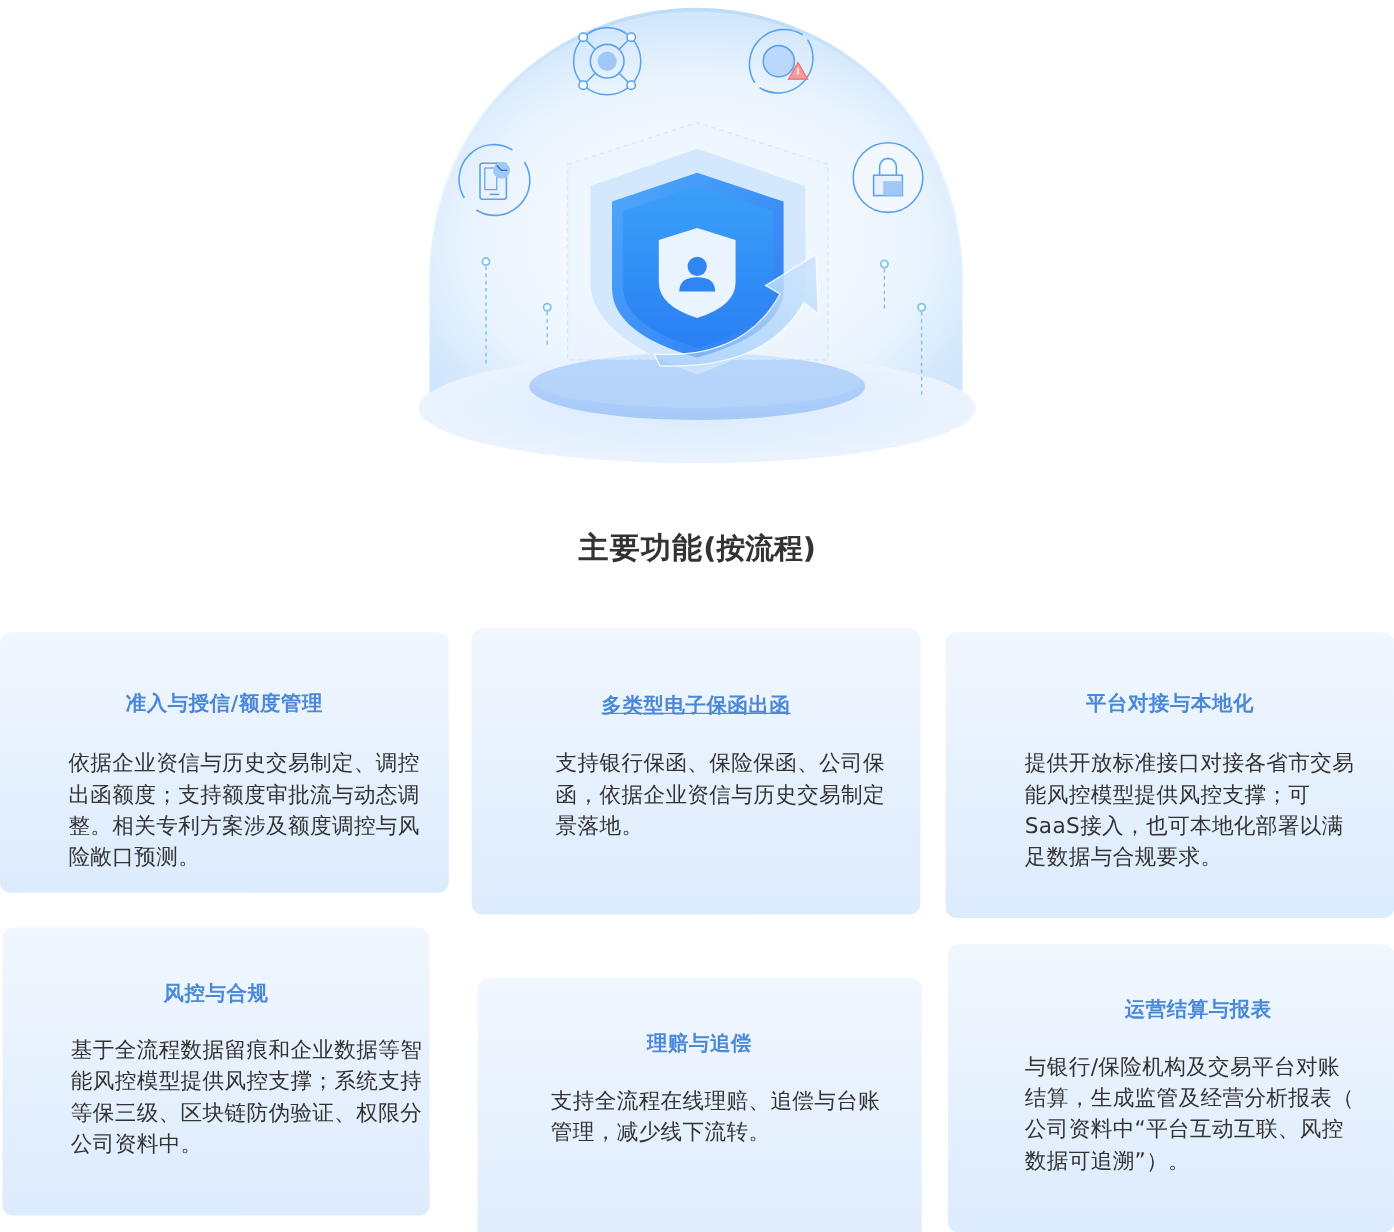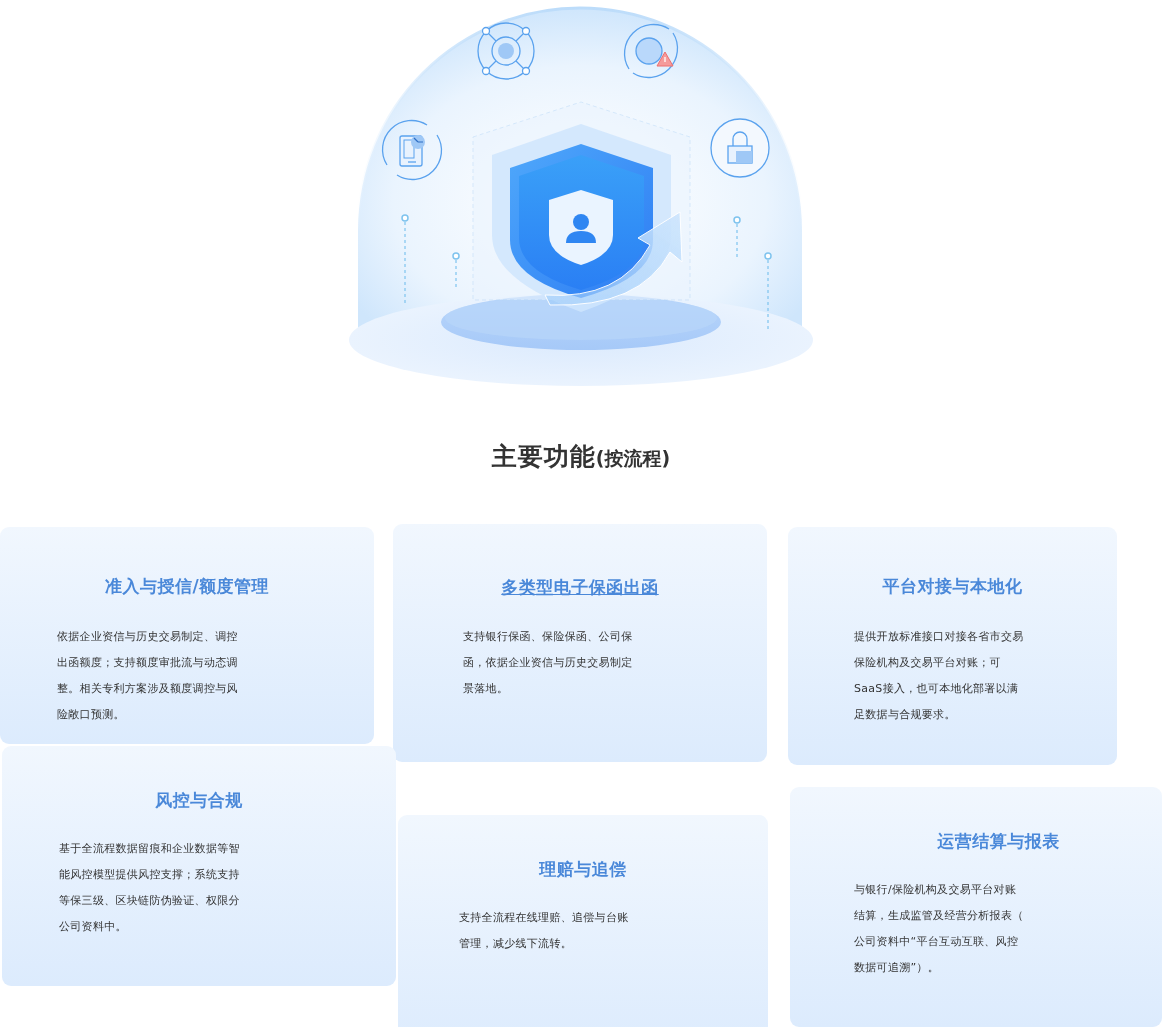--- a/index.html
+++ b/index.html
@@ -7,32 +7,32 @@
     body { position: relative; font-family: "DejaVu Sans", "Liberation Sans", sans-serif; color: #333; }
 
     .hero { position: absolute; left: 340px; top: 0; width: 480px; height: 400px; }
     .hero svg { display: block; }
 
     .section-title {
       position: absolute; left: 0; top: 440px; width: 1162px; text-align: center;
       font-family: "DejaVu Sans", sans-serif; font-weight: bold; color: #333333;
     }
     .section-title .main { font-size: 25px; letter-spacing: 1px; }
-    .section-title .sub { font-size: 19px; }
+    .section-title .sub { font-size: 24px; }
 
     .card {
       position: absolute; border-radius: 9px;
       background: linear-gradient(180deg, #f1f7fe 0%, #dcebfd 100%);
     }
     .card .title {
       position: absolute; left: 0; right: 0; text-align: center;
       color: #4a88d9; font-size: 17px; font-weight: bold; letter-spacing: 0.5px;
     }
     .card .desc {
-      position: absolute; font-size: 11px; line-height: 26px; color: #333333;
+      position: absolute; font-size: 18px; line-height: 26px; color: #333333;
       letter-spacing: 0.3px;
     }
   </style>
 </head>
 <body>
 
 <div class="hero">
   <svg width="480" height="400" viewBox="0 0 480 400" xmlns="http://www.w3.org/2000/svg">
     <defs>
       <radialGradient id="dome" cx="50%" cy="60%" r="60%">
@@ -159,31 +159,31 @@
 
 <div class="card" style="left:393px;top:524px;width:374px;height:238px;">
   <div class="title" style="top:52px;text-decoration:underline;">多类型电子保函出函</div>
   <div class="desc" style="left:70px;top:100px;">
     <div>支持银行保函、保险保函、公司保</div>
     <div>函，依据企业资信与历史交易制定</div>
     <div>景落地。</div>
   </div>
 </div>
 
-<div class="card" style="left:788px;top:527px;width:329px;height:238px;">
+<div class="card" style="left:788px;top:527px;width:374px;height:238px;">
   <div class="title" style="top:48px;">平台对接与本地化</div>
   <div class="desc" style="left:66px;top:97px;">
     <div>提供开放标准接口对接各省市交易</div>
-    <div>保险机构及交易平台对账；可</div>
+    <div>能风控模型提供风控支撑；可</div>
     <div>SaaS接入，也可本地化部署以满</div>
     <div>足数据与合规要求。</div>
   </div>
 </div>
 
-<div class="card" style="left:2px;top:746px;width:394px;height:240px;">
+<div class="card" style="left:2px;top:773px;width:356px;height:240px;">
   <div class="title" style="top:43px;">风控与合规</div>
   <div class="desc" style="left:57px;top:90px;">
     <div>基于全流程数据留痕和企业数据等智</div>
     <div>能风控模型提供风控支撑；系统支持</div>
     <div>等保三级、区块链防伪验证、权限分</div>
     <div>公司资料中。</div>
   </div>
 </div>
 
 <div class="card" style="left:398px;top:787px;width:370px;height:240px;margin-top:28px;">

